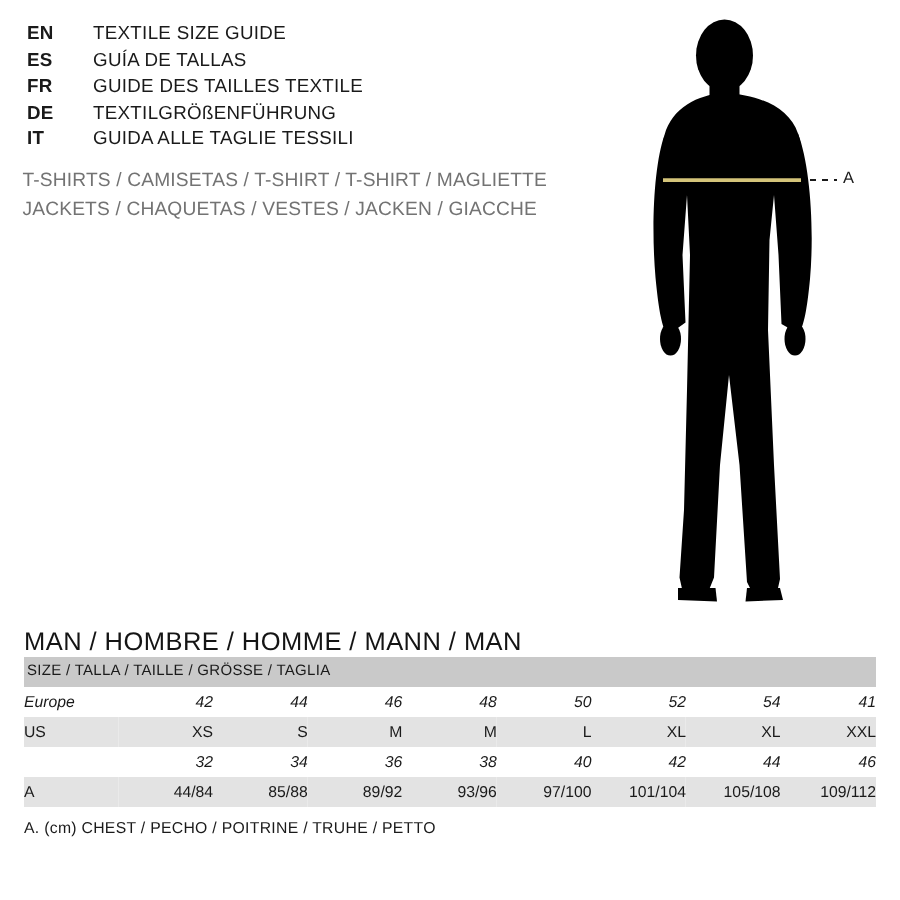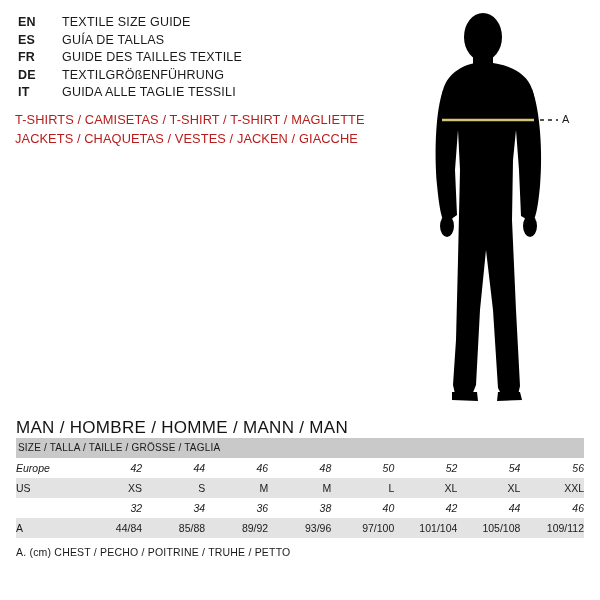--- a/index.html
+++ b/index.html
@@ -51,21 +51,21 @@
   .garment-block {
     position: absolute;
     left: 15px;
     top: 110px;
     width: 400px;
   }
   .garment-line {
     font-size: 12.8px;
     line-height: 19px;
     letter-spacing: 0.1px;
-    color: #b91c1c;
+    color: #737373;
   }
 
   
   .figure-wrap {
     position: absolute;
     left: 410px;
     top: 10px;
     width: 180px;
     height: 400px;
   }
@@ -236,21 +236,21 @@
 
         <tr class="plain">
           <td class="label-cell">Europe</td>
           <td class="val-cell">42</td>
           <td class="val-cell">44</td>
           <td class="val-cell">46</td>
           <td class="val-cell">48</td>
           <td class="val-cell">50</td>
           <td class="val-cell">52</td>
           <td class="val-cell">54</td>
-          <td class="val-cell">56</td>
+          <td class="val-cell">41</td>
         </tr>
 
         <tr class="shade">
           <td class="label-cell">US</td>
           <td class="val-cell">XS</td>
           <td class="val-cell">S</td>
           <td class="val-cell">M</td>
           <td class="val-cell">M</td>
           <td class="val-cell">L</td>
           <td class="val-cell">XL</td>

